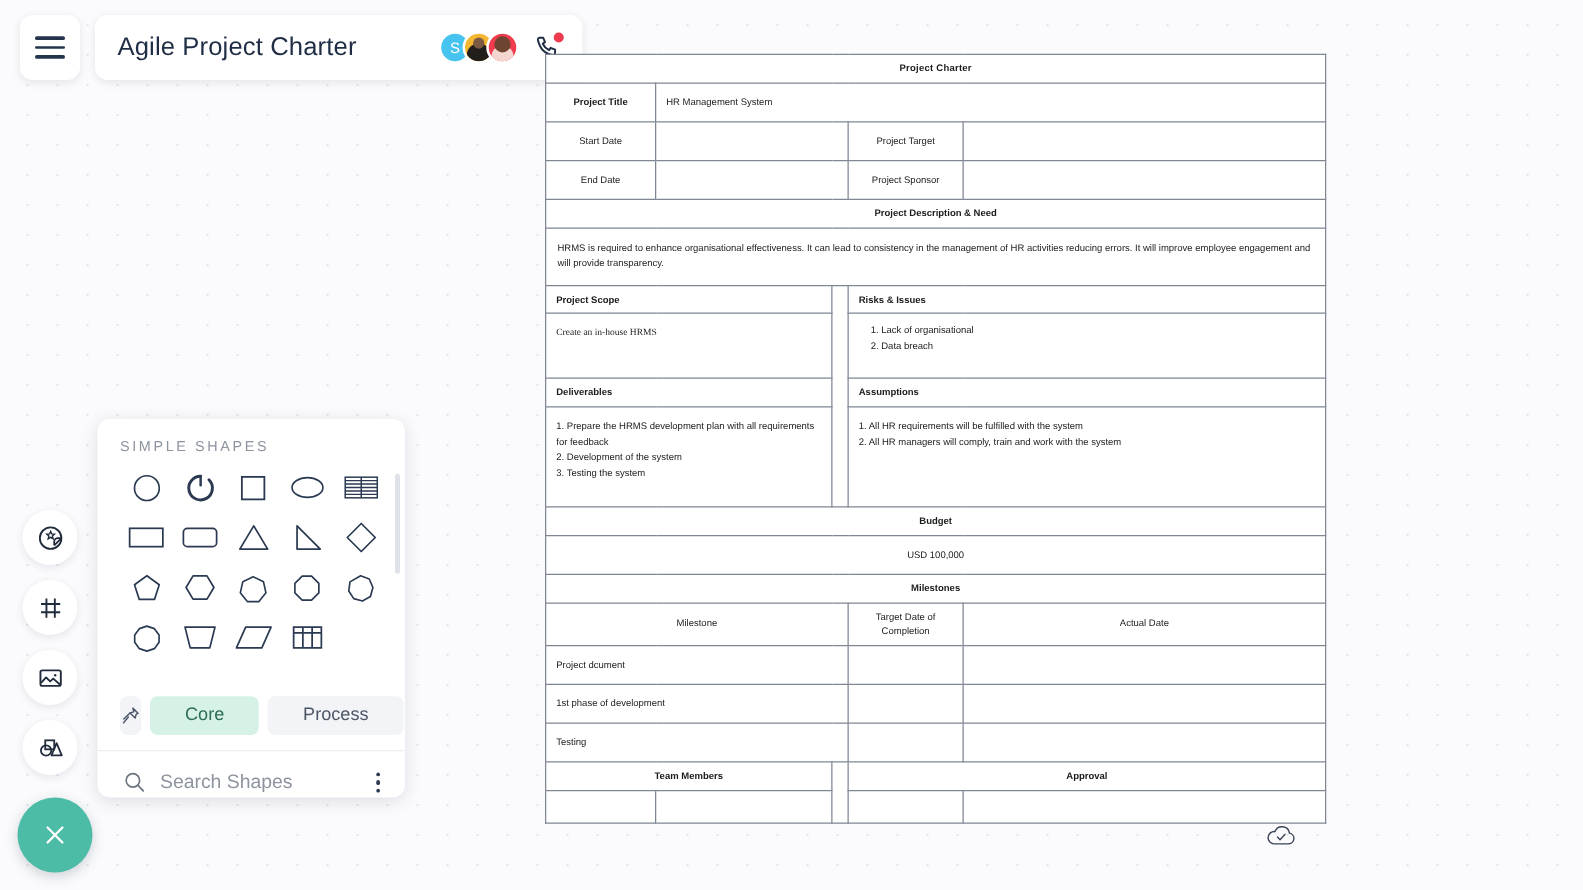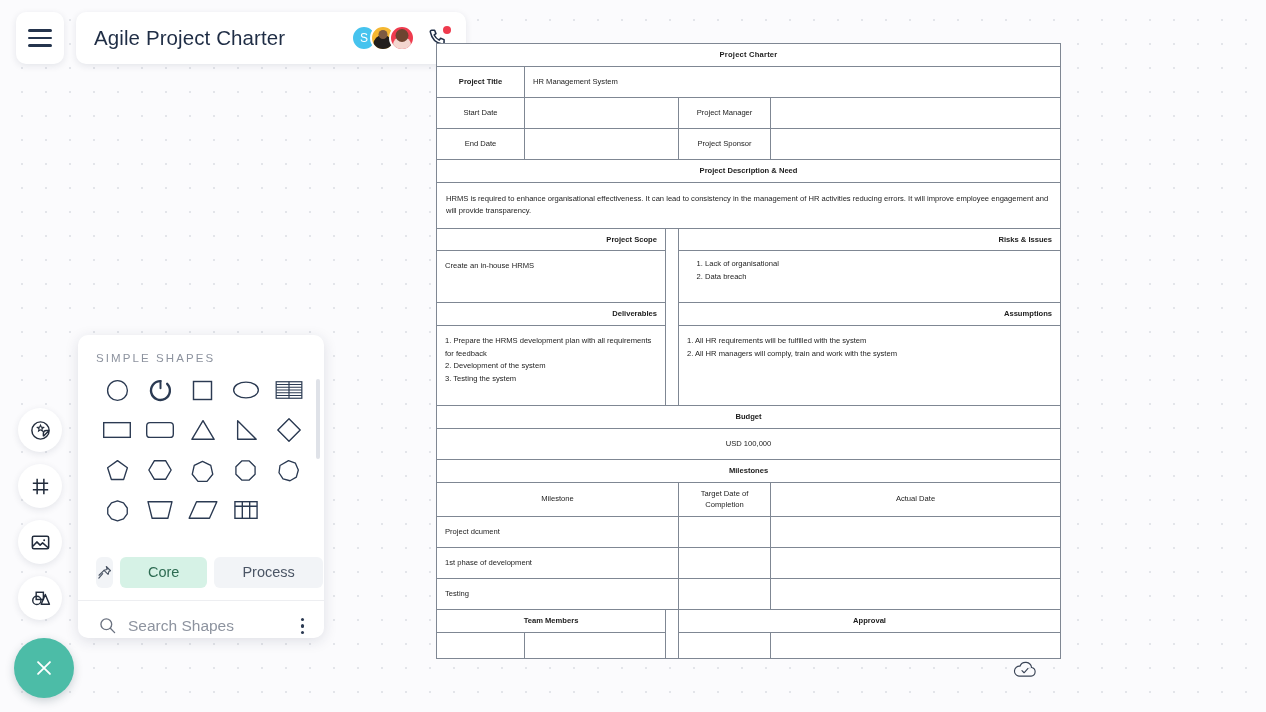--- a/index.html
+++ b/index.html
@@ -181,21 +181,21 @@
   .doc td {
     border: 1px solid #7f8793;
     padding: 5px 8px;
     font-size: 7.6px; color: #1c1c1c;
     vertical-align: middle;
     background: #fff;
     line-height: 1.55;
   }
   .ttl { background: #3f9387; color: #fff; font-weight: bold; text-align: center; font-size: 9.4px; padding: 9px 4px; letter-spacing:.2px;}
   .hdr-orange { background: #ed9851; font-weight: bold; text-align: center; font-size: 8.6px; padding: 9px 4px; }
-  .hdr-yellow { background: #f2d754; font-weight: bold; text-align: right; font-size: 8.2px; padding: 8px 4px; }
+  .hdr-yellow { background: #f2d754; font-weight: bold; text-align: left; font-size: 8.2px; padding: 8px 4px; }
   .lbl-orange { background: #ed9851; font-weight: bold; text-align: center; font-size: 7.6px; }
   .lbl-center { text-align: center; }
   .cream { background: #fcf0dc; text-align: center; font-size: 8px; padding: 9px 4px;}
   .bluegray { background: #eef1f5; font-weight: bold; text-align: center; font-size: 8.4px; padding: 10px 4px;}
   .divider-col { background: #94a3b8; border-left: 1px solid #7f8793; border-right: 1px solid #7f8793; padding: 0; }
   .h26 { height: 26px; }
   .h31 { height: 31px; padding-left: 40px; }
   ol.numlist { margin: 0; padding-left: 18px; }
   ol.numlist li { font-size: 7.6px; line-height: 1.65; }
   .plainlist div { line-height: 1.65; }
@@ -447,21 +447,21 @@
       </tr>
 
       <tr class="h31">
         <td class="lbl-orange">Project Title</td>
         <td colspan="4">HR Management System</td>
       </tr>
 
       <tr class="h31">
         <td class="lbl-center">Start Date</td>
         <td colspan="2"></td>
-        <td class="lbl-center">Project Manager</td>
+        <td class="lbl-center">Project Target</td>
         <td></td>
       </tr>
 
       <tr class="h31">
         <td class="lbl-center">End Date</td>
         <td colspan="2"></td>
         <td class="lbl-center">Project Sponsor</td>
         <td></td>
       </tr>
 
@@ -473,21 +473,21 @@
         <td colspan="5" style="height:46px;padding:10px 9px;">HRMS is required to enhance organisational effectiveness. It can lead to consistency in the management of HR activities reducing errors. It will improve employee engagement and will provide transparency.</td>
       </tr>
 
       <tr>
         <td class="hdr-yellow" colspan="2">Project Scope</td>
         <td class="divider-col" rowspan="4"></td>
         <td class="hdr-yellow" colspan="2">Risks &amp; Issues</td>
       </tr>
 
       <tr>
-        <td colspan="2" style="height:52px;vertical-align:top;padding-top:9px;">Create an in-house HRMS</td>
+        <td colspan="2" style="height:52px;vertical-align:top;padding-top:9px;font-family:Liberation Serif, serif;">Create an in-house HRMS</td>
         <td colspan="2" style="height:52px;vertical-align:top;padding-top:7px;">
           <ol class="numlist">
             <li>Lack of organisational</li>
             <li>Data breach</li>
           </ol>
         </td>
       </tr>
 
       <tr>
         <td class="hdr-yellow" colspan="2">Deliverables</td>

